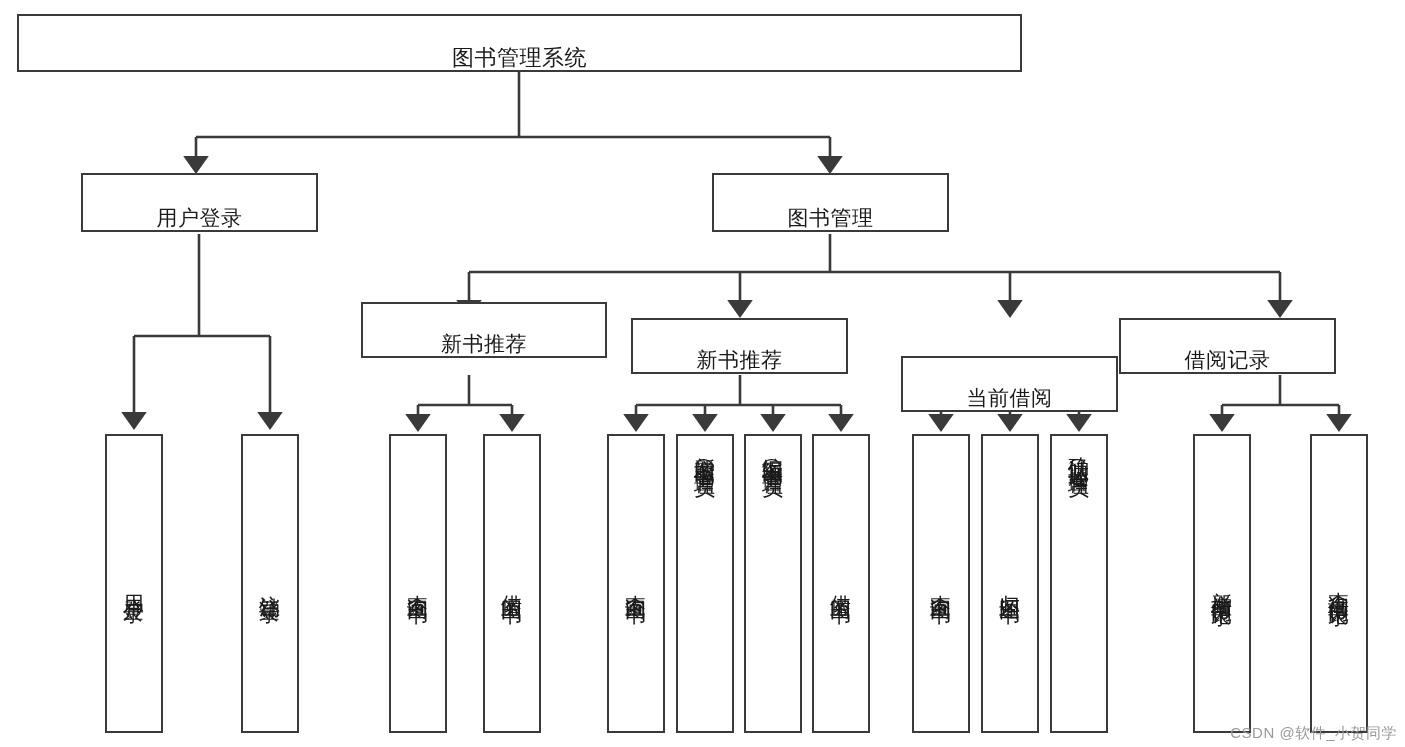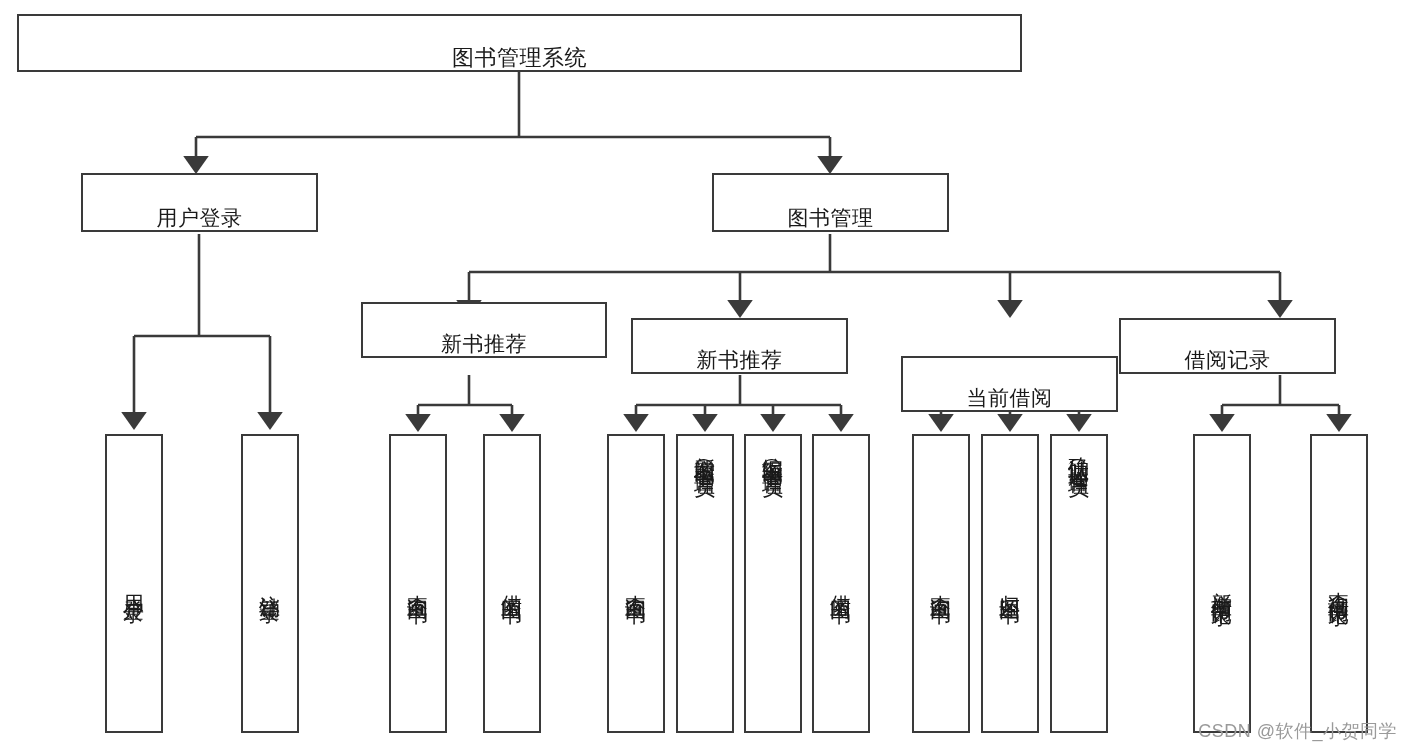--- a/index.html
+++ b/index.html
@@ -68,21 +68,21 @@
     left: 0;
     top: 0;
     width: 1405px;
     height: 747px;
     pointer-events: none;
   }
   .watermark {
     position: absolute;
     right: 8px;
     bottom: 4px;
-    font-size: 18px;
+    font-size: 15px;
     color: #9a9a9a;
     white-space: nowrap;
     letter-spacing: 0.5px;
   }
 </style>
 </head>
 <body>
 
 <div id="canvas">
 

